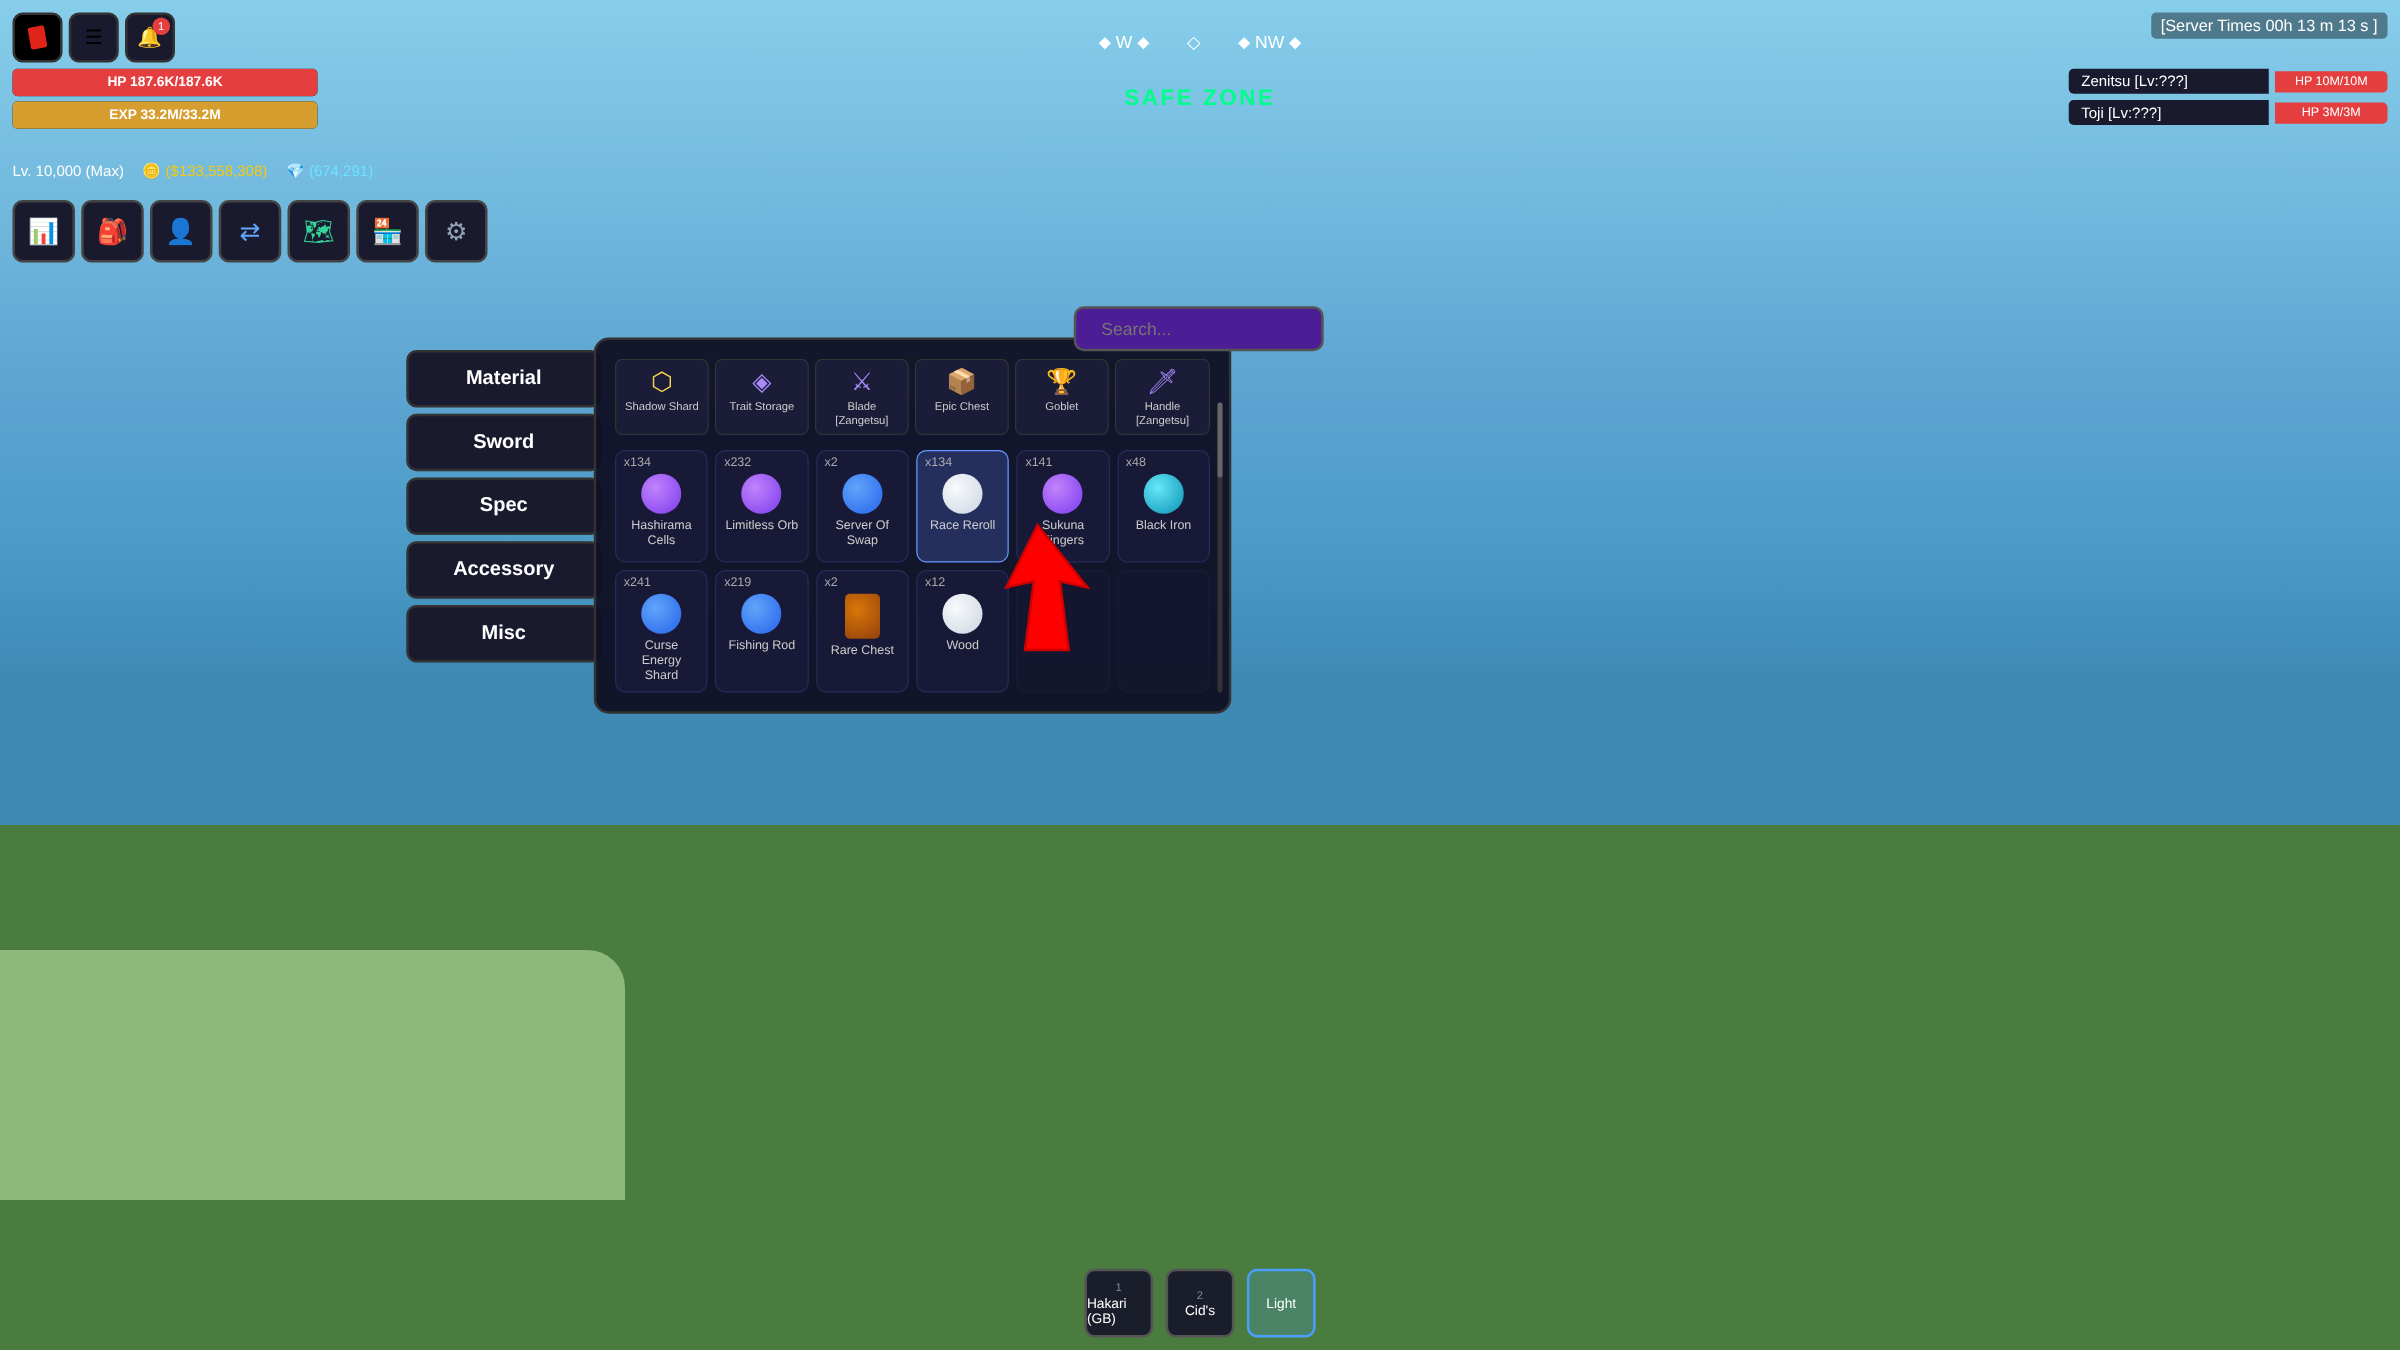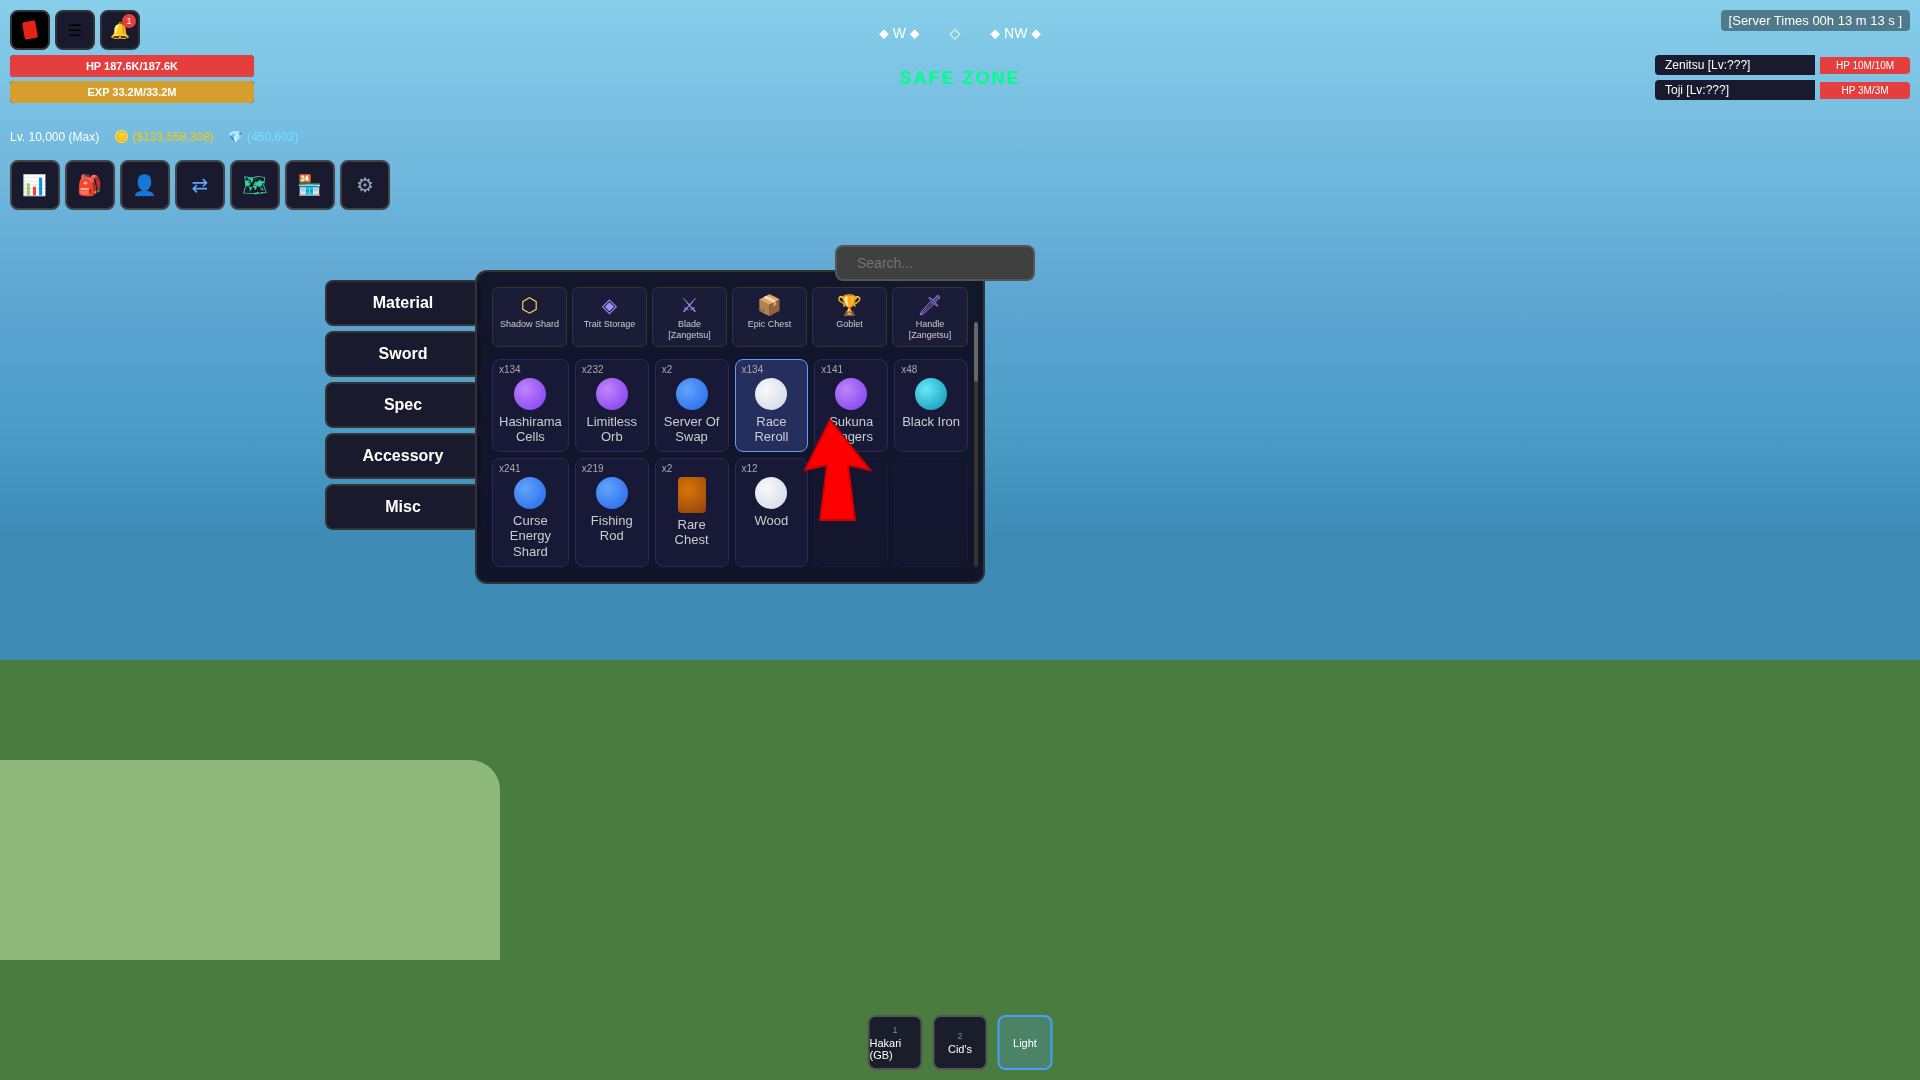--- a/index.html
+++ b/index.html
@@ -254,27 +254,28 @@
 
     
     .search-bar {
       position: absolute;
       top: 245px;
       left: 835px;
       z-index: 300;
     }
 
     .search-input {
-      background: #404040;
+      background: #4c1d95;
       border: 2px solid #555;
       border-radius: 8px;
       color: #aaa;
       font-size: 14px;
       padding: 8px 20px;
       width: 200px;
+      margin-left: 24px;
     }
 
     
     .quickbar {
       display: flex;
       gap: 5px;
       margin-bottom: 12px;
       overflow-x: auto;
     }
 
@@ -337,21 +338,21 @@
       margin: 12px auto 4px;
     }
 
     .orb-purple { background: radial-gradient(circle at 35% 35%, #c084fc, #7c3aed); }
     .orb-blue { background: radial-gradient(circle at 35% 35%, #60a5fa, #2563eb); }
     .orb-white { background: radial-gradient(circle at 35% 35%, #f8fafc, #cbd5e1); }
     .orb-cyan { background: radial-gradient(circle at 35% 35%, #67e8f9, #0891b2); }
     .orb-brown { background: radial-gradient(circle at 35% 35%, #d97706, #92400e); width: 28px; height: 36px; border-radius: 4px; }
 
     .item-label {
-      font-size: 13px;
+      font-size: 10px;
       color: #ccc;
       text-align: center;
       line-height: 1.2;
     }
 
     
     .bottom-bar {
       position: absolute;
       bottom: 10px;
       left: 50%;
@@ -432,21 +433,21 @@
     </div>
     <div class="stat-bar-container">
       <div class="stat-bar-fill stat-bar-exp"></div>
       <span class="stat-bar-text">EXP 33.2M/33.2M</span>
     </div>
   </div>
 
   <div class="player-level">
     <span>Lv. 10,000 (Max)</span>
     <span class="gold-coin">🪙 (<span>$133,558,308</span>)</span>
-    <span class="gem">💎 (<span>450,603</span>)</span>
+    <span class="gem">💎 (<span>674,291</span>)</span>
   </div>
 
   <div class="enemy-bars">
     <div class="enemy-bar">
       <div class="enemy-name">Zenitsu [Lv:???]</div>
       <div class="enemy-hp">HP 10M/10M</div>
     </div>
     <div class="enemy-bar">
       <div class="enemy-name">Toji [Lv:???]</div>
       <div class="enemy-hp">HP 3M/3M</div>

